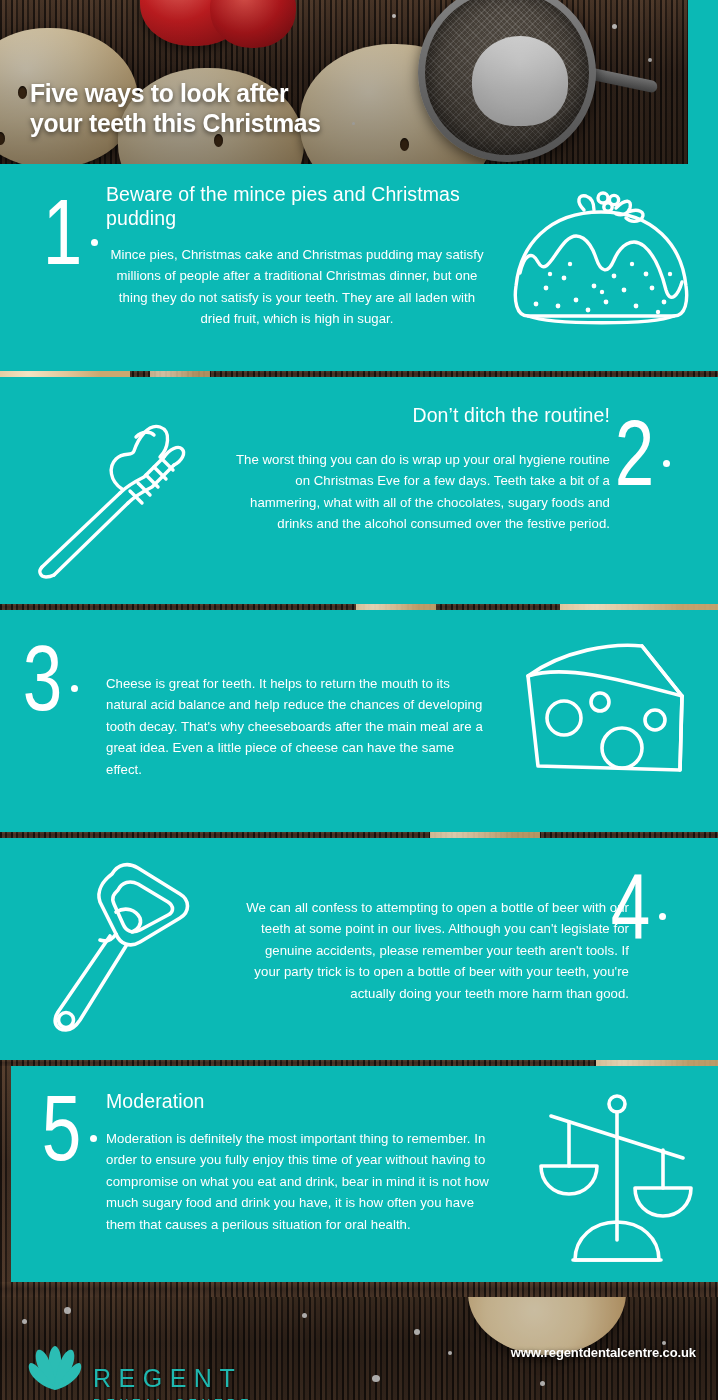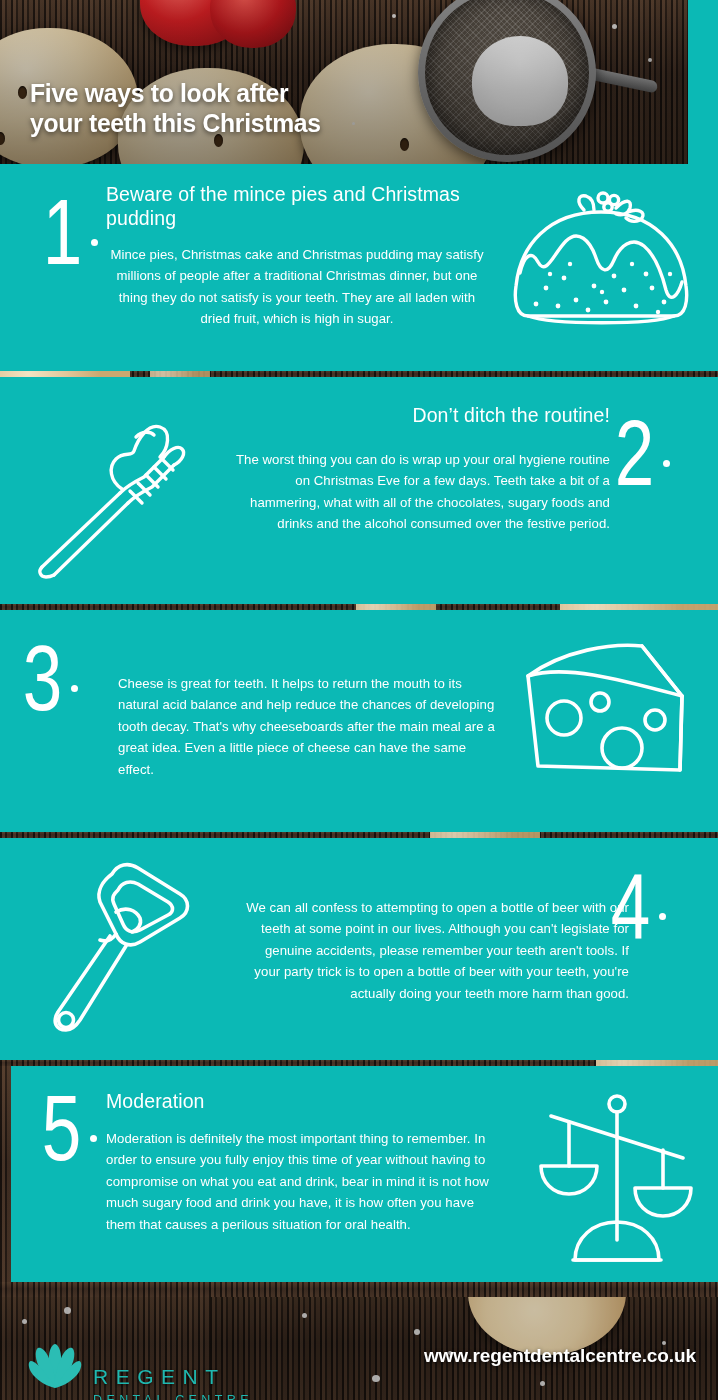--- a/index.html
+++ b/index.html
@@ -136,31 +136,31 @@
     position:absolute; left:468px; top:-66px; width:158px; height:124px;
     border-radius:50%;
     background:radial-gradient(circle at 42% 64%, #f6e6c4 0%, #ecd5a9 40%, #cfa972 78%, #b68c55 100%);
     box-shadow:0 4px 14px rgba(0,0,0,.5);
   }
   .footer-scrim { position:absolute; inset:0; background:rgba(0,0,0,.18); }
   .logo-wrap { position:absolute; left:28px; top:29px; z-index:4; display:flex; align-items:center; gap:11px; }
   .logo-mark { width:54px; height:48px; }
   .logo-text { line-height:1; }
   .logo-name {
-    color:#1fb8b0; font-size:21px; font-weight:400; letter-spacing:7.5px;
+    color:#1fb8b0; font-size:25px; font-weight:400; letter-spacing:7.5px;
     text-shadow:0 1px 3px rgba(0,0,0,.6);
     margin-top:40px;
   }
   .logo-sub {
     color:#1fb8b0; font-size:12.5px; font-weight:400; letter-spacing:4.4px;
     margin-top:7px; text-shadow:0 1px 3px rgba(0,0,0,.6);
   }
   .footer-url {
     position:absolute; right:22px; top:48px; z-index:4;
-    color:#ffffff; font-size:19px; font-weight:bold; letter-spacing:-.1px;
+    color:#ffffff; font-size:13px; font-weight:bold; letter-spacing:-.1px;
     text-shadow:0 1px 4px rgba(0,0,0,.7);
   }
 </style>
 </head>
 <body>
 
 <div class="page">
 
   <div class="header">
     <div class="bg">
@@ -274,21 +274,21 @@
     <div class="d-wood wood"></div>
     <div class="d-pastry pastry" style="left:356px;width:80px;opacity:.9;"></div>
     <div class="d-pastry pastry" style="left:560px;width:158px;opacity:.95;"></div>
   </div>
 
   <div class="section" style="top:610px;height:222px;">
     <div class="section-inner">
       <div class="num" style="left:22px;top:22px;">
         <span class="glyph">3</span><span class="dot"></span>
       </div>
-      <div class="body" style="left:106px;top:63px;width:380px;margin-left:12px;">Cheese is great for teeth. It helps to return the mouth to its natural acid balance and help reduce the chances of developing tooth decay. That's why cheeseboards after the main meal are a great idea. Even a little piece of cheese can have the same effect.</div>
+      <div class="body" style="left:106px;top:63px;width:380px;">Cheese is great for teeth. It helps to return the mouth to its natural acid balance and help reduce the chances of developing tooth decay. That's why cheeseboards after the main meal are a great idea. Even a little piece of cheese can have the same effect.</div>
       <div class="icon" style="left:518px;top:30px;">
         <svg width="180" height="145" viewBox="0 0 180 145" fill="none" stroke="#ffffff" stroke-width="3.6" stroke-linecap="round" stroke-linejoin="round">
           <path d="M10 36 C46 10 94 3 124 6 L164 56 L162 130 L20 126 Z"></path>
           <path d="M10 36 C48 24 104 40 164 56"></path>
           <path d="M124 6 L164 56"></path>
           <path d="M164 56 L162 130"></path>
           <circle cx="46" cy="78" r="17"></circle>
           <circle cx="82" cy="62" r="9"></circle>
           <circle cx="137" cy="80" r="10"></circle>
           <circle cx="104" cy="108" r="20"></circle>

